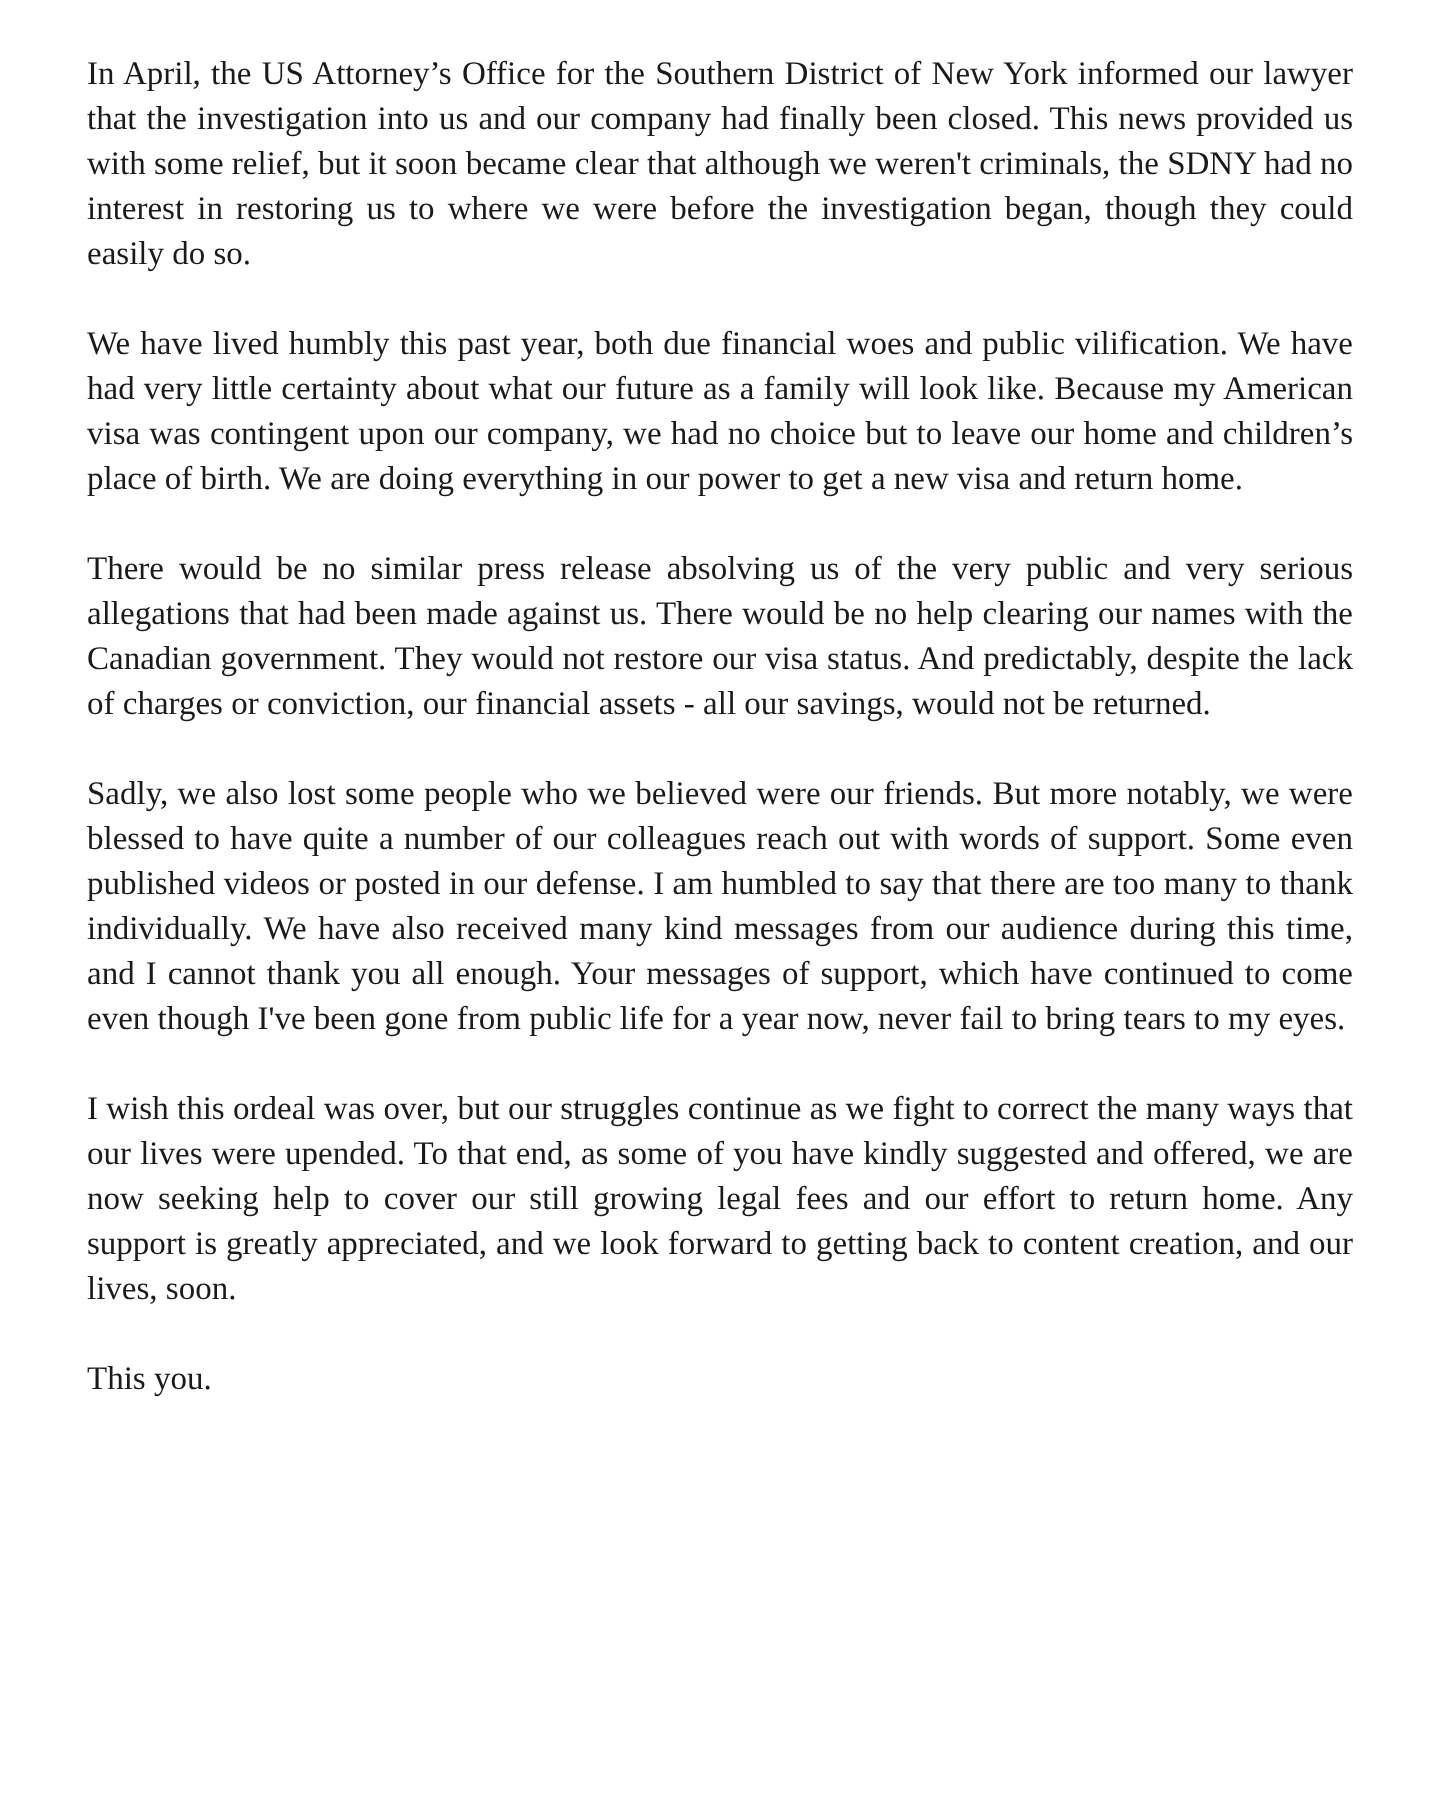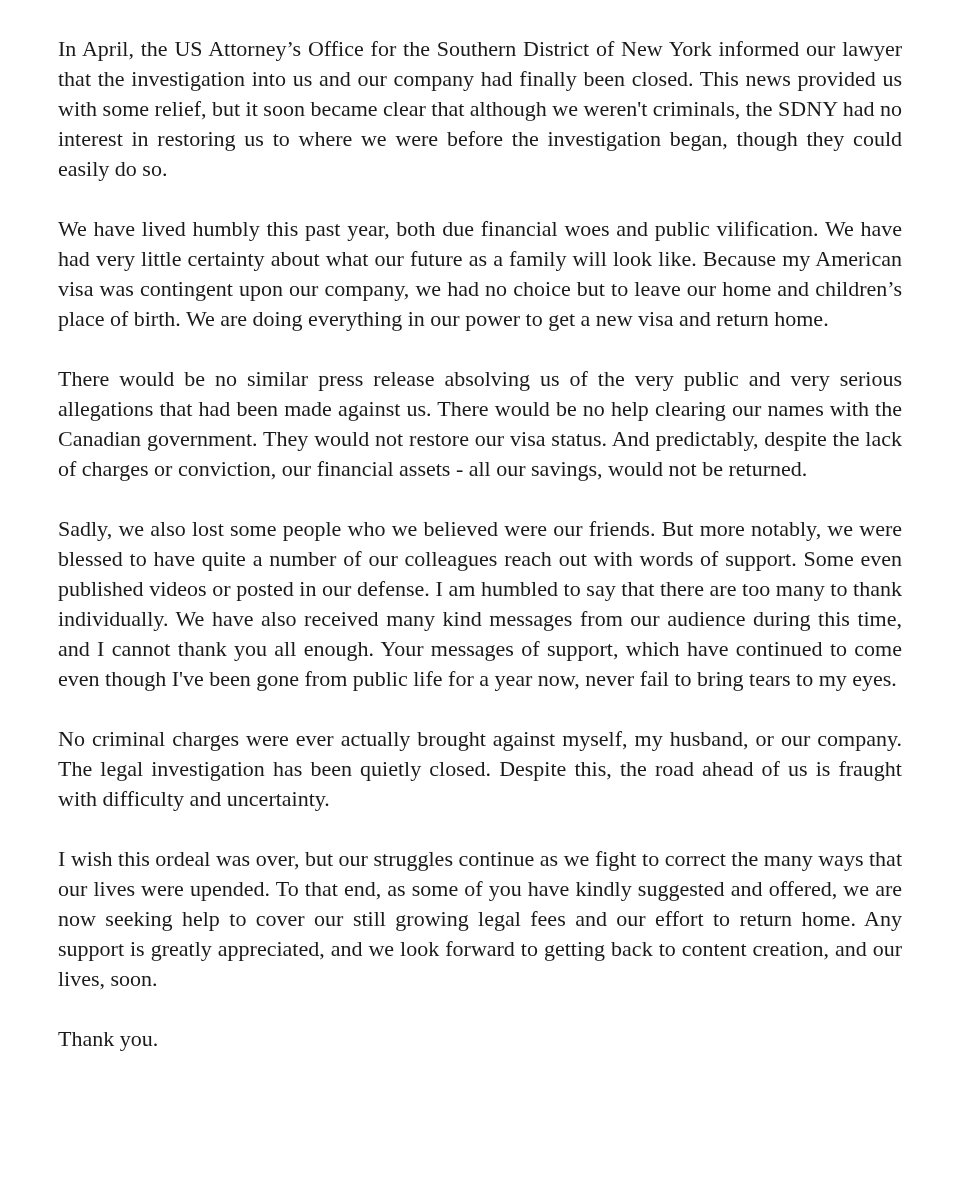--- a/index.html
+++ b/index.html
@@ -30,16 +30,15 @@
   }
 </style>
 </head>
 <body>
 
 <main class="document-body">
   <p>In April, the US Attorney’s Office for the Southern District of New York informed our lawyer that the investigation into us and our company had finally been closed. This news provided us with some relief, but it soon became clear that although we weren't criminals, the SDNY had no interest in restoring us to where we were before the investigation began, though they could easily do so.</p>
   <p>We have lived humbly this past year, both due financial woes and public vilification. We have had very little certainty about what our future as a family will look like. Because my American visa was contingent upon our company, we had no choice but to leave our home and children’s place of birth. We are doing everything in our power to get a new visa and return home.</p>
   <p>There would be no similar press release absolving us of the very public and very serious allegations that had been made against us. There would be no help clearing our names with the Canadian government. They would not restore our visa status. And predictably, despite the lack of charges or conviction, our financial assets - all our savings, would not be returned.</p>
   <p>Sadly, we also lost some people who we believed were our friends. But more notably, we were blessed to have quite a number of our colleagues reach out with words of support. Some even published videos or posted in our defense. I am humbled to say that there are too many to thank individually. We have also received many kind messages from our audience during this time, and I cannot thank you all enough. Your messages of support, which have continued to come even though I've been gone from public life for a year now, never fail to bring tears to my eyes.</p>
-  <p>No criminal charges were ever actually brought against myself, my husband, or our company. The legal investigation has been quietly closed. Despite this, the road ahead of us is fraught with difficulty and uncertainty.</p>
   <p>I wish this ordeal was over, but our struggles continue as we fight to correct the many ways that our lives were upended. To that end, as some of you have kindly suggested and offered, we are now seeking help to cover our still growing legal fees and our effort to return home. Any support is greatly appreciated, and we look forward to getting back to content creation, and our lives, soon.</p>
-  <p>Thank you.</p>
+  <p>This you.</p>
 </main>
 
 </body></html>

